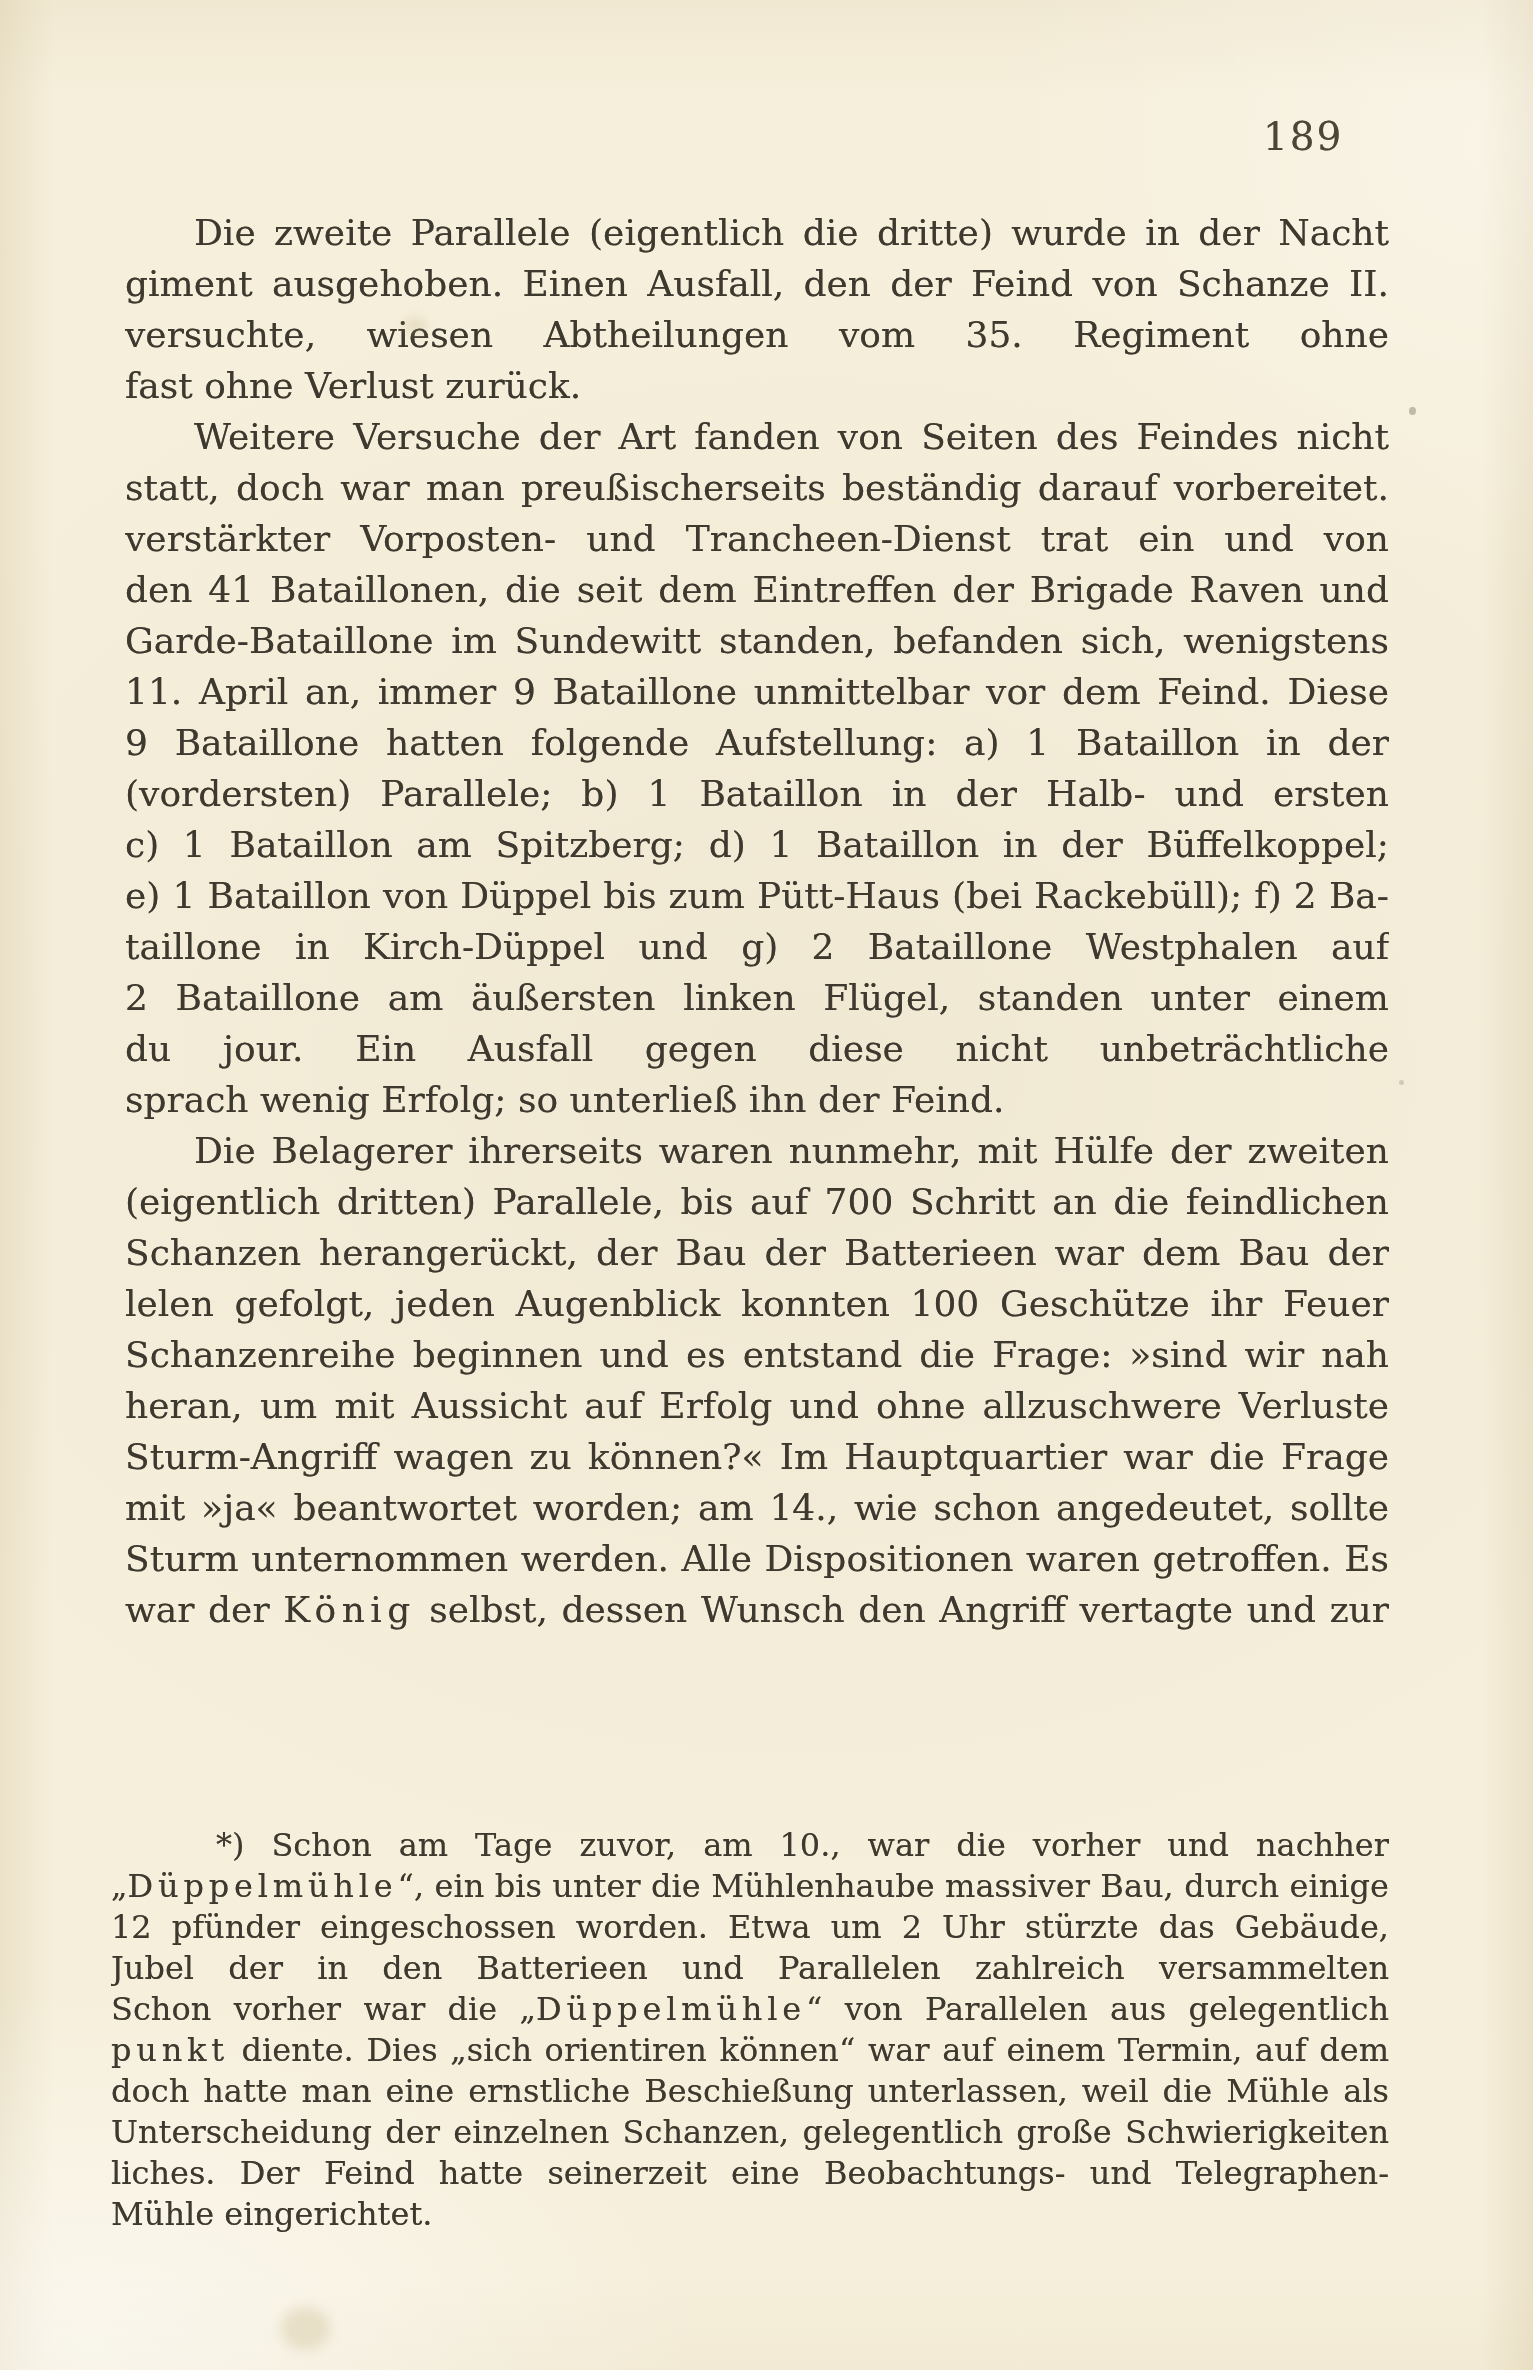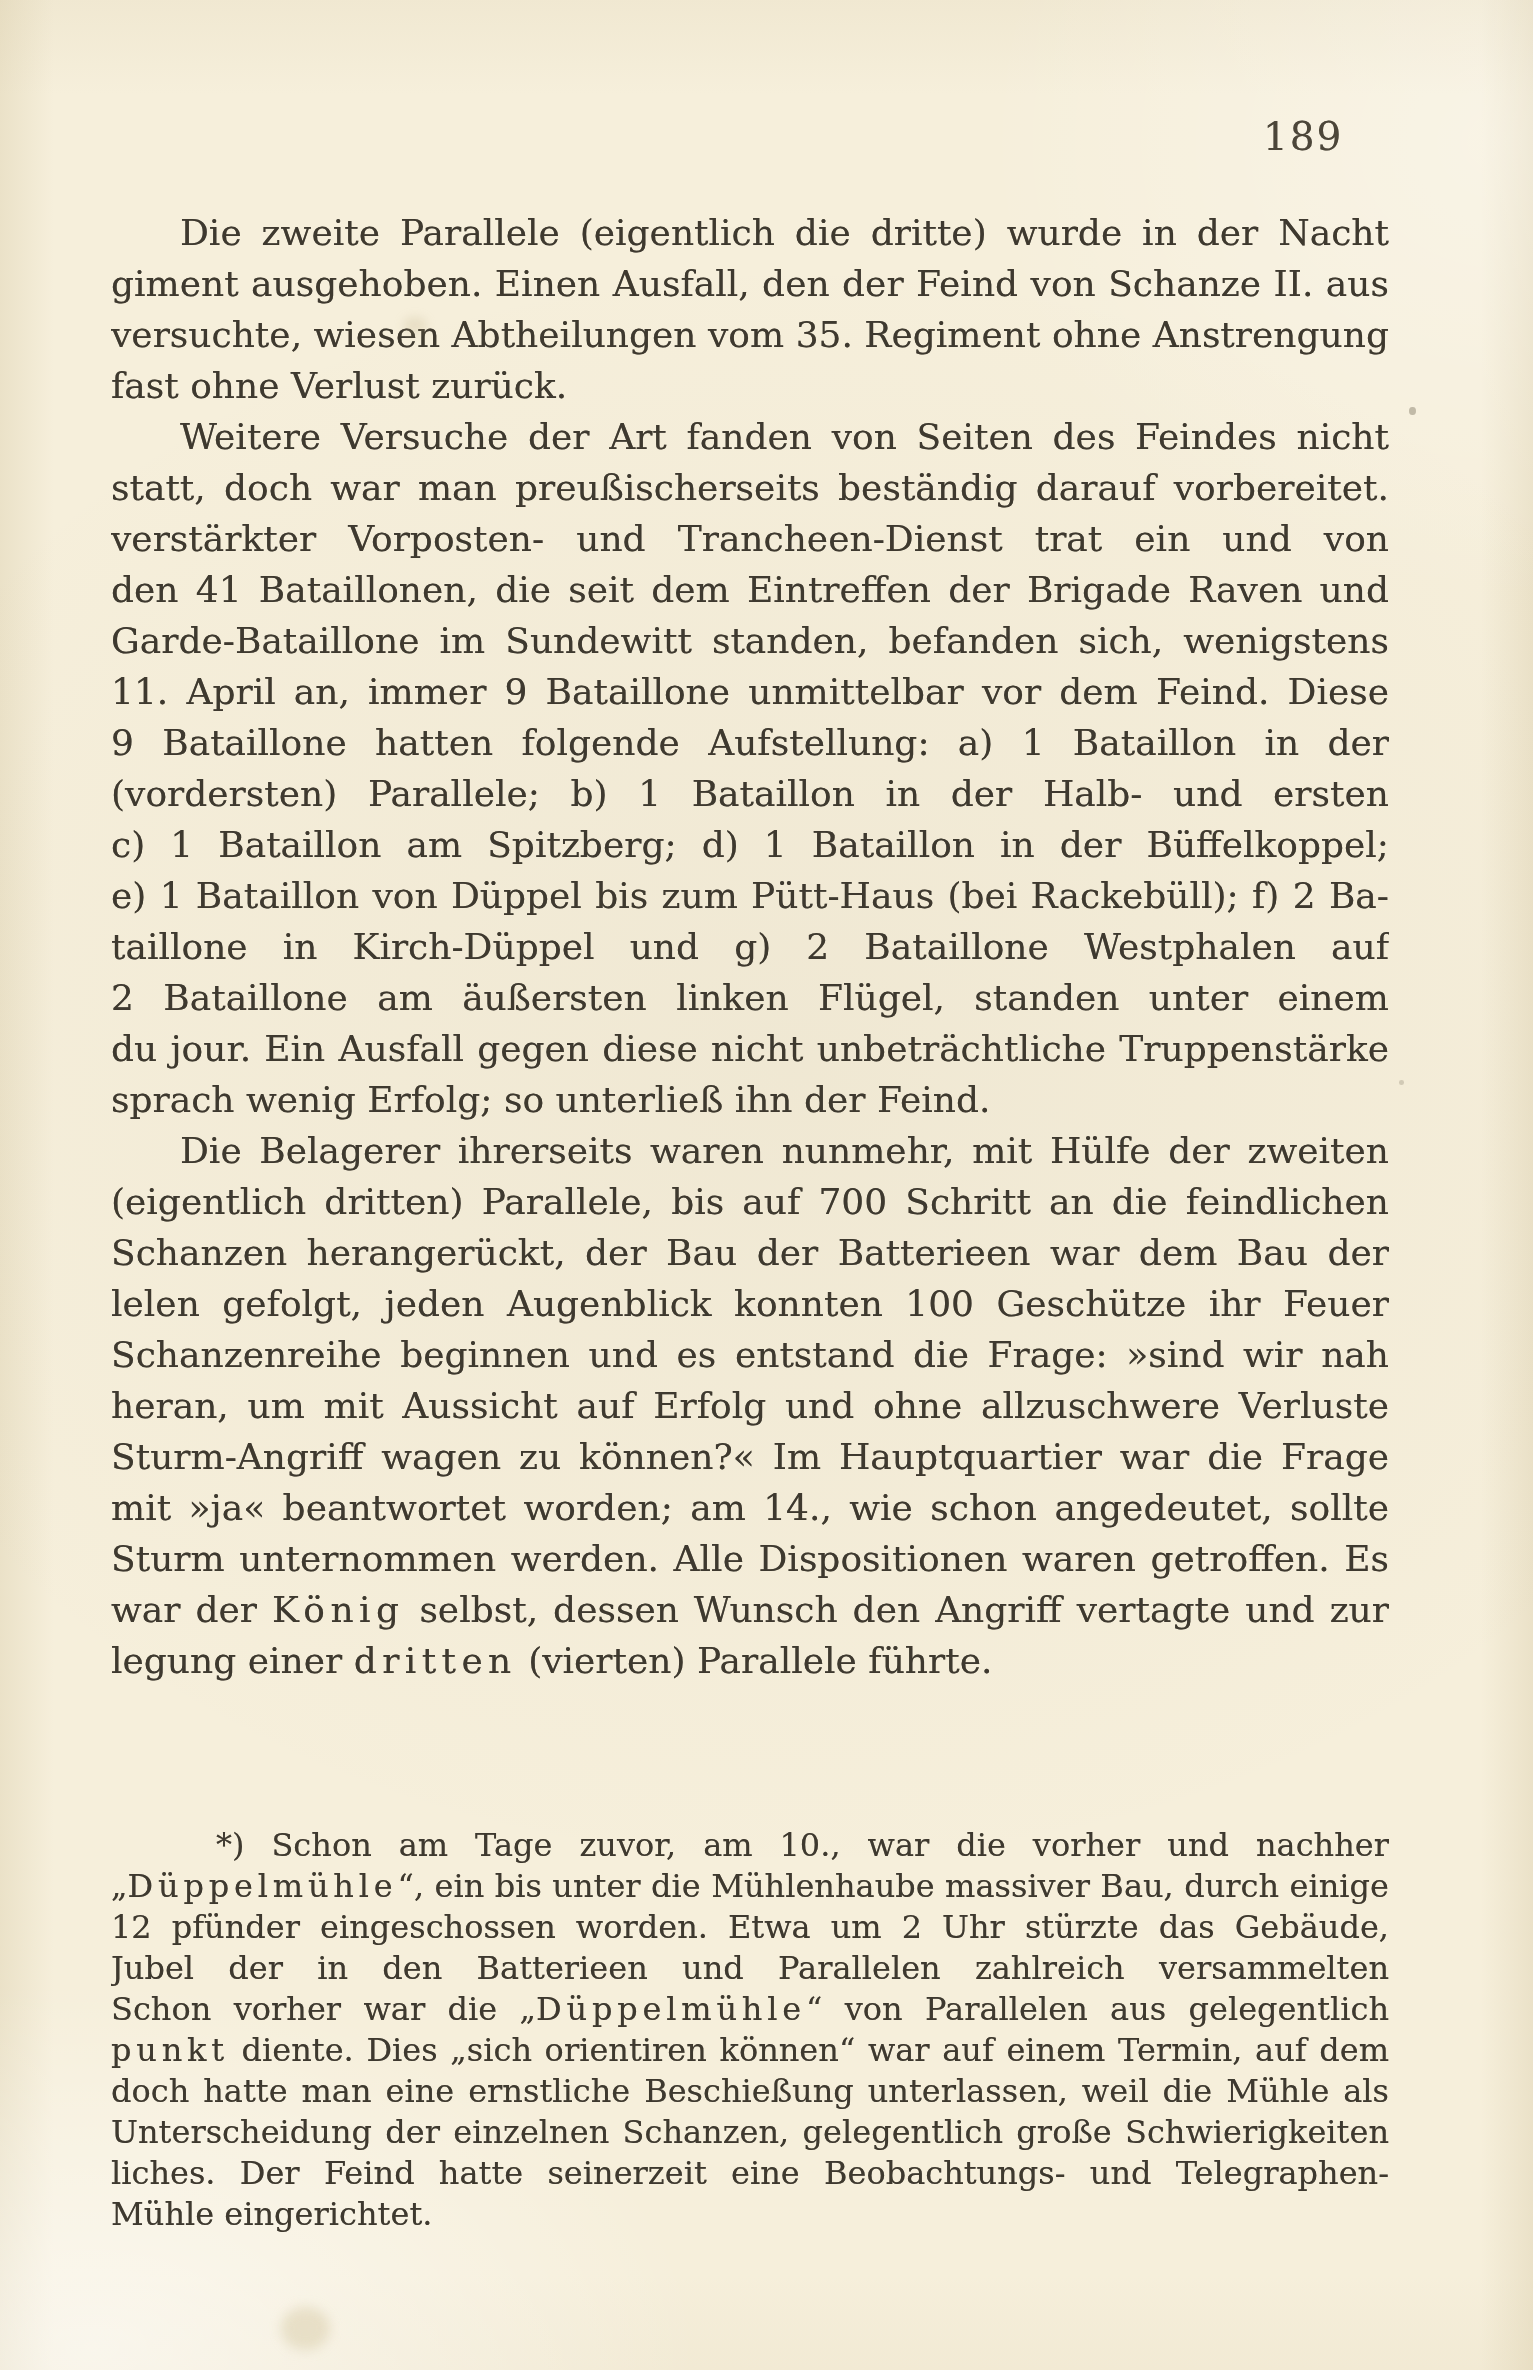--- a/index.html
+++ b/index.html
@@ -23,21 +23,21 @@
     font-size:39px;line-height:49px;
     letter-spacing:1.9px;
     color:var(--numink,#4c4639);
     text-shadow:0 0 0.5px rgba(70,64,52,.55);
   }
   .body-text{
     position:absolute;left:111px;top:207px;width:1278px;
     font-size:36px;
     text-shadow:0 0 0.6px rgba(62,56,46,.60);
   }
-  .body-text .line{height:51px;line-height:51px;}
+  .body-text .line{height:51px;line-height:51px;margin-left:14px;}
   .footnote{
     position:absolute;left:111px;top:1825px;width:1278px;
     font-size:32px;
     text-shadow:0 0 0.5px rgba(62,56,46,.55);
   }
   .footnote .line{height:41px;line-height:41px;}
   .line{
     text-align:justify;
     -moz-text-align-last:justify;
     text-align-last:justify;
@@ -86,21 +86,20 @@
         <div class="line indent"><span>Die Belagerer ihrerseits waren nunmehr, mit Hülfe der zweiten</span></div>
         <div class="line"><span>(eigentlich dritten) Parallele, bis auf 700 Schritt an die feindlichen</span></div>
         <div class="line"><span>Schanzen herangerückt, der Bau der Batterieen war dem Bau der Paral-</span></div>
         <div class="line"><span>lelen gefolgt, jeden Augenblick konnten 100 Geschütze ihr Feuer gegen die</span></div>
         <div class="line"><span>Schanzenreihe beginnen und es entstand die Frage: »sind wir nah genug</span></div>
         <div class="line"><span>heran, um mit Aussicht auf Erfolg und ohne allzuschwere Verluste den</span></div>
         <div class="line"><span>Sturm-Angriff wagen zu können?« Im Hauptquartier war die Frage</span></div>
         <div class="line"><span>mit »ja« beantwortet worden; am 14., wie schon angedeutet, sollte der</span></div>
         <div class="line"><span>Sturm unternommen werden. Alle Dispositionen waren getroffen. Es</span></div>
         <div class="line"><span>war der </span><span class="sp">König</span><span> selbst, dessen Wunsch den Angriff vertagte und zur An-</span></div>
-        <div class="line last"><span>legung einer </span><span class="sp">dritten</span><span> (vierten) Parallele führte.</span></div>
       </div>
     </div>
 
   <div class="footnote">
       <div>
         <div class="line indent"><span>*) Schon am Tage zuvor, am 10., war die vorher und nachher vielgenannte</span></div>
         <div class="line"><span>„</span><span class="sp">Düppelmühle</span><span>“, ein bis unter die Mühlenhaube massiver Bau, durch einige gezogene</span></div>
         <div class="line"><span>12 pfünder eingeschossen worden. Etwa um 2 Uhr stürzte das Gebäude, unter dem großen</span></div>
         <div class="line"><span>Jubel der in den Batterieen und Parallelen zahlreich versammelten Mannschaften zusammen.</span></div>
         <div class="line"><span>Schon vorher war die „</span><span class="sp">Düppelmühle</span><span>“ von Parallelen aus gelegentlich getroffen worden,</span></div>

